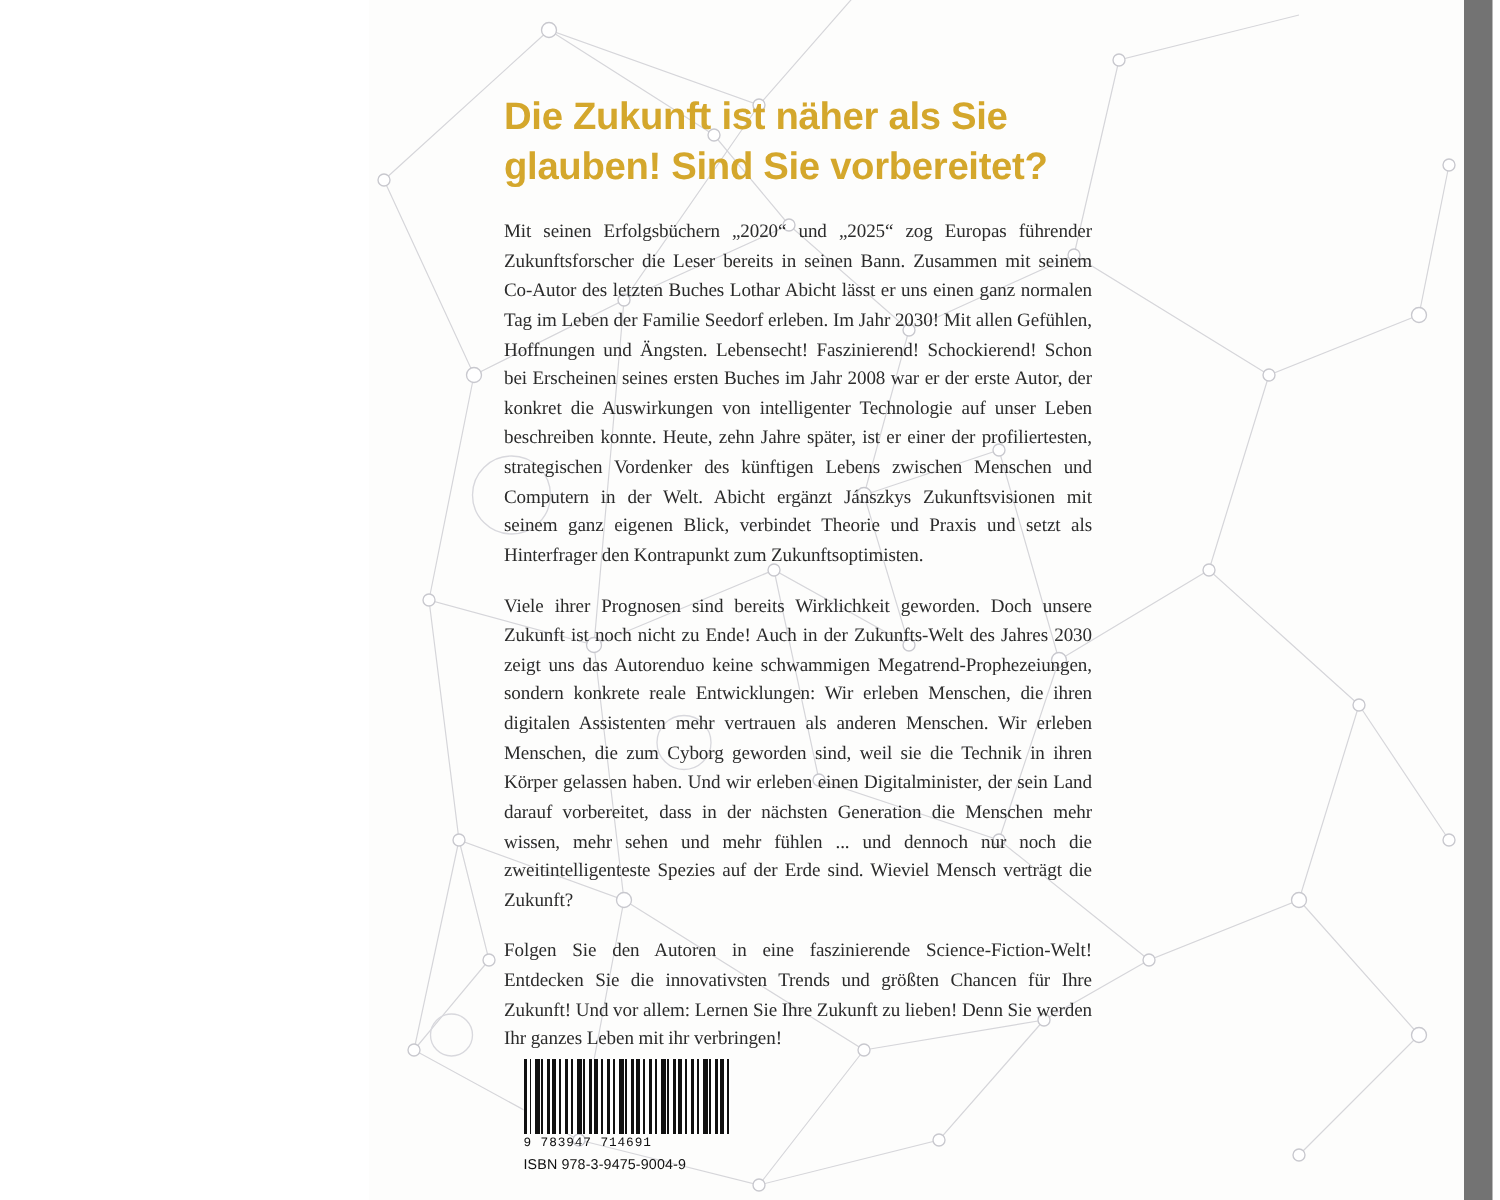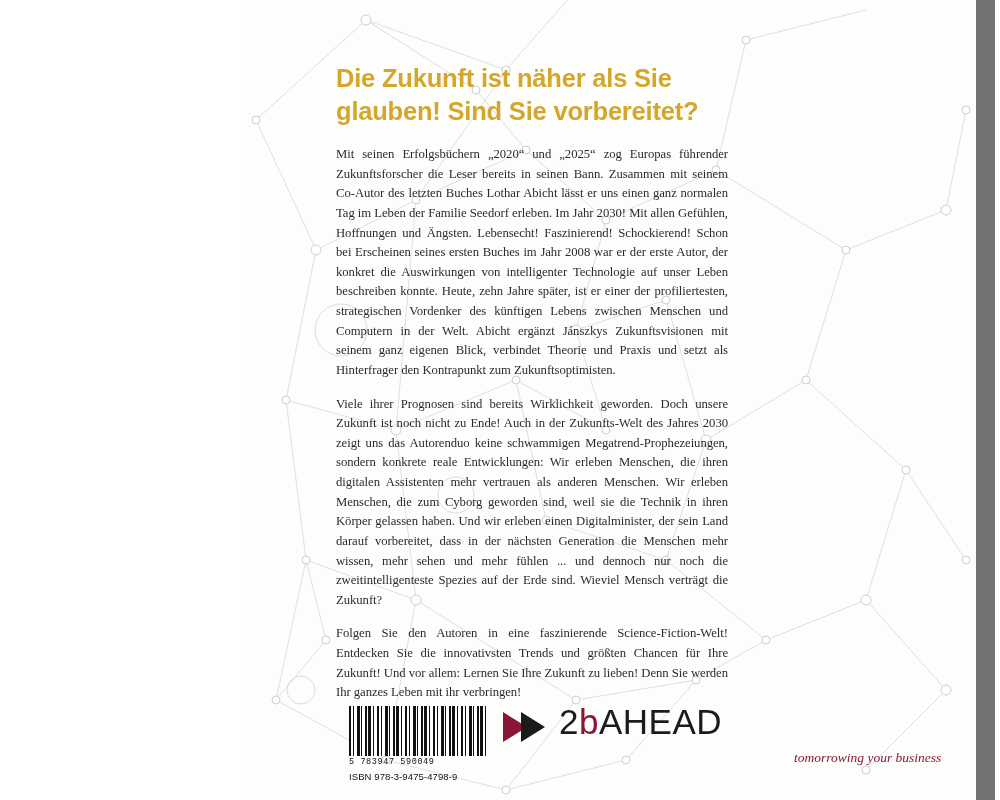--- a/index.html
+++ b/index.html
@@ -239,32 +239,24 @@
       <div class="headline">Die Zukunft ist näher als Sie glauben! Sind Sie vorbereitet?</div>
 
       <div class="body-text">
         <p>Mit seinen Erfolgsbüchern „2020“ und „2025“ zog Europas führender Zukunftsforscher die Leser bereits in seinen Bann. Zusammen mit seinem Co-Autor des letzten Buches Lothar Abicht lässt er uns einen ganz normalen Tag im Leben der Familie Seedorf erleben. Im Jahr 2030! Mit allen Gefühlen, Hoffnungen und Ängsten. Lebensecht! Faszinierend! Schockierend! Schon bei Erscheinen seines ersten Buches im Jahr 2008 war er der erste Autor, der konkret die Auswirkungen von intelligenter Technologie auf unser Leben beschreiben konnte. Heute, zehn Jahre später, ist er einer der profiliertesten, strategischen Vordenker des künftigen Lebens zwischen Menschen und Computern in der Welt. Abicht ergänzt Jánszkys Zukunftsvisionen mit seinem ganz eigenen Blick, verbindet Theorie und Praxis und setzt als Hinterfrager den Kontrapunkt zum Zukunftsoptimisten.</p>
         <p>Viele ihrer Prognosen sind bereits Wirklichkeit geworden. Doch unsere Zukunft ist noch nicht zu Ende! Auch in der Zukunfts-Welt des Jahres 2030 zeigt uns das Autorenduo keine schwammigen Megatrend-Prophezeiungen, sondern konkrete reale Entwicklungen: Wir erleben Menschen, die ihren digitalen Assistenten mehr vertrauen als anderen Menschen. Wir erleben Menschen, die zum Cyborg geworden sind, weil sie die Technik in ihren Körper gelassen haben. Und wir erleben einen Digitalminister, der sein Land darauf vorbereitet, dass in der nächsten Generation die Menschen mehr wissen, mehr sehen und mehr fühlen ... und dennoch nur noch die zweitintelligenteste Spezies auf der Erde sind. Wieviel Mensch verträgt die Zukunft?</p>
         <p>Folgen Sie den Autoren in eine faszinierende Science-Fiction-Welt! Entdecken Sie die innovativsten Trends und größten Chancen für Ihre Zukunft! Und vor allem: Lernen Sie Ihre Zukunft zu lieben! Denn Sie werden Ihr ganzes Leben mit ihr verbringen!</p>
       </div>
 
       <div class="barcode-wrap">
         <div class="barcode"></div>
-        <div class="barcode-digits">5  783947 590049</div>
-        <div class="isbn-text">ISBN 978-3-9475-4798-9</div>
+        <div class="barcode-digits">9  783947 714691</div>
+        <div class="isbn-text">ISBN 978-3-9475-9004-9</div>
       </div>
 
-      <div class="logo-wrap">
-        <svg class="logo-mark" viewBox="0 0 46 34">
-          <path d="M2,2 L26,17 L2,32 Z" fill="#8a1538"></path>
-          <path d="M20,2 L44,17 L20,32 Z" fill="#1b1b1b"></path>
-        </svg>
-        <div class="logo-text"><span class="two">2</span><span class="b">b</span><span class="ahead">AHEAD</span></div>
-        <div class="logo-tag">tomorrowing your business</div>
-      </div>
 
     </div>
   </div>
 
   <div class="left-strip"></div>
   <div class="right-strip"></div>
 
 </div>
 
 </body></html>

